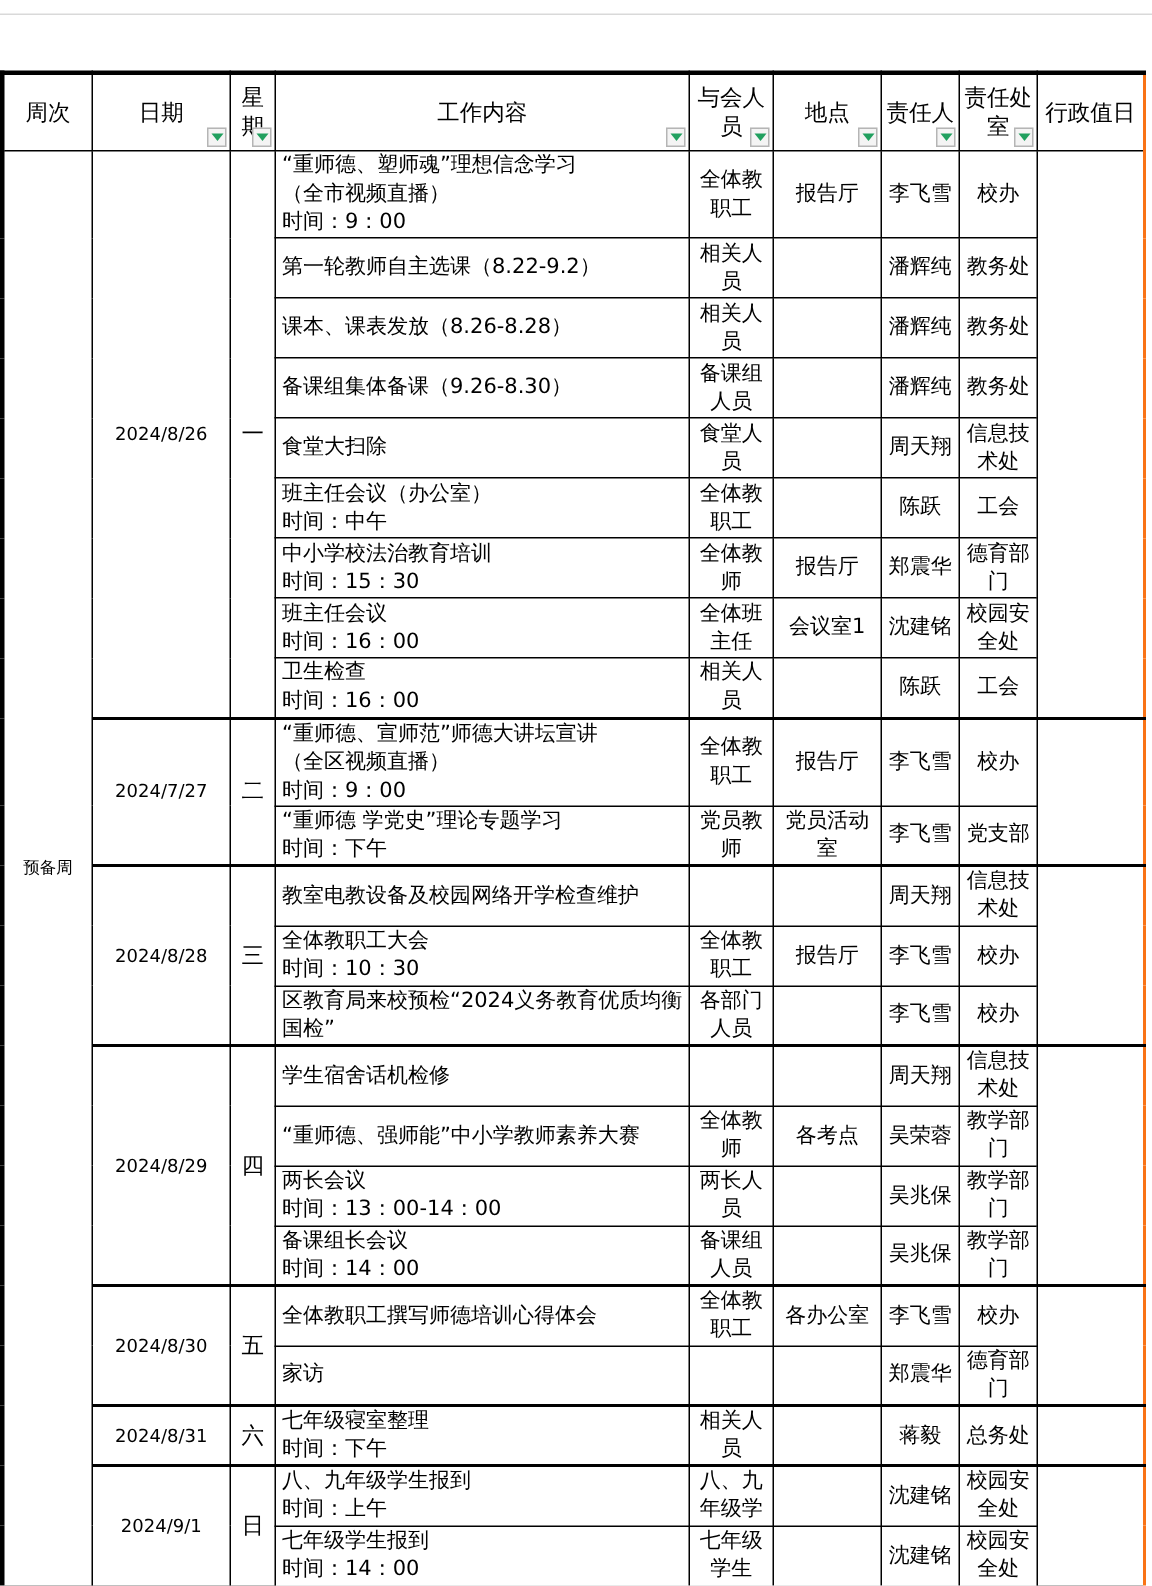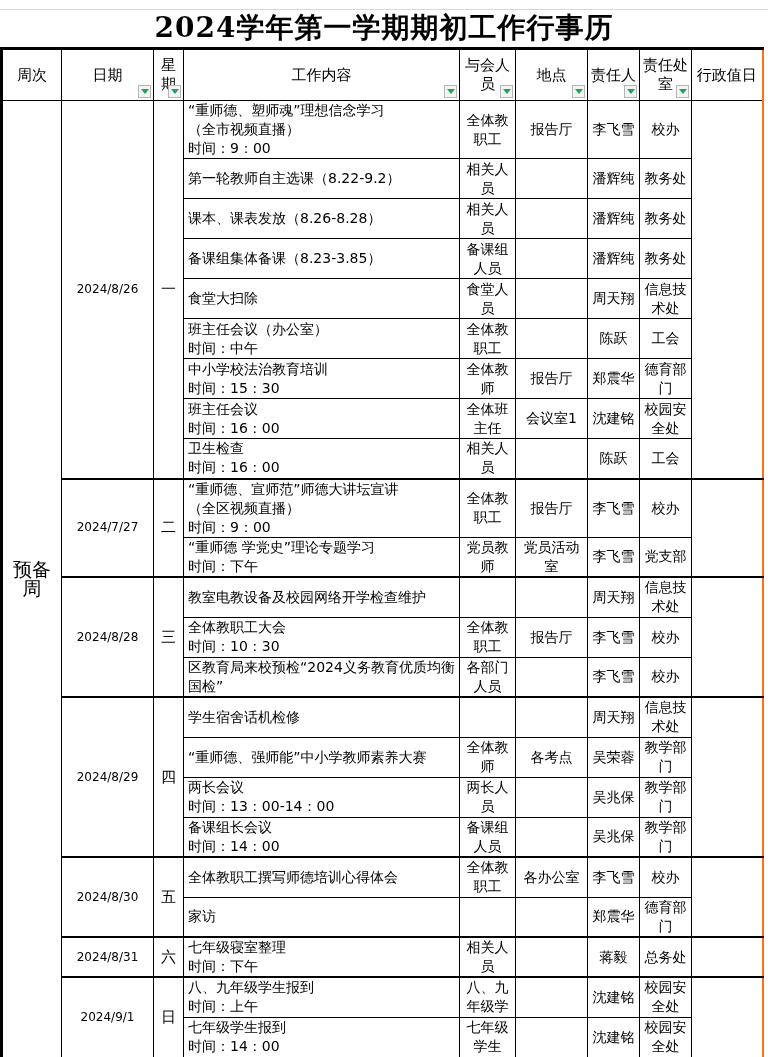--- a/index.html
+++ b/index.html
@@ -58,21 +58,21 @@
   tr.group-start td { border-top: 2px solid #000; }
   tr.last-row td { border-bottom: 1px solid #aaaaaa; }
 
   td.cell-content {
     text-align: left;
     padding: 0 4px;
     white-space: pre-line;
   }
   td.cell-date { font-size: 12px; }
   td.cell-weekday { font-size: 15px; }
-  td.cell-week { font-size: 19px; }
+  td.cell-week { font-size: 11px; }
   .clip { max-height: 38px; overflow: hidden; }
 
   .filter-btn {
     position: absolute; right: 2px; bottom: 2px;
     width: 13px; height: 13px;
     background: #f4f4f4;
     border: 1px solid #b5b5b5;
     box-sizing: border-box;
     display: flex; align-items: center; justify-content: center;
     cursor: pointer;
@@ -82,21 +82,20 @@
     border-left: 4px solid transparent;
     border-right: 4px solid transparent;
     border-top: 5px solid #21a05f;
   }
 </style>
 </head>
 <body>
 
 <div class="page">
   <div class="top-gridline"></div>
-  <div class="title">2024学年第一学期期初工作行事历</div>
 
   <table class="cal">
     <colgroup>
       <col class="c-week">
         <col class="c-date">
         <col class="c-wd">
         <col class="c-cont">
       <col class="c-part">
         <col class="c-loc">
         <col class="c-person">
@@ -177,21 +176,21 @@
             <div class="clip"></div>
           </td>
         <td>
             <div class="clip">潘辉纯</div>
           </td>
         <td>
             <div class="clip">教务处</div>
           </td>
       </tr>
       <tr class="r40">
-        <td class="cell-content">备课组集体备课（8.23-3.85）</td>
+        <td class="cell-content">备课组集体备课（9.26-8.30）</td>
         <td>
             <div class="clip">备课组人员</div>
           </td>
         <td>
             <div class="clip"></div>
           </td>
         <td>
             <div class="clip">潘辉纯</div>
           </td>
         <td>

